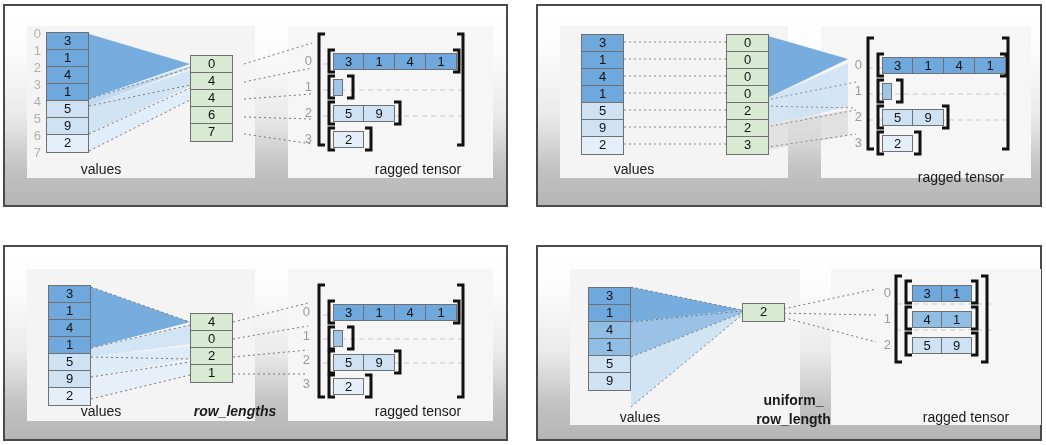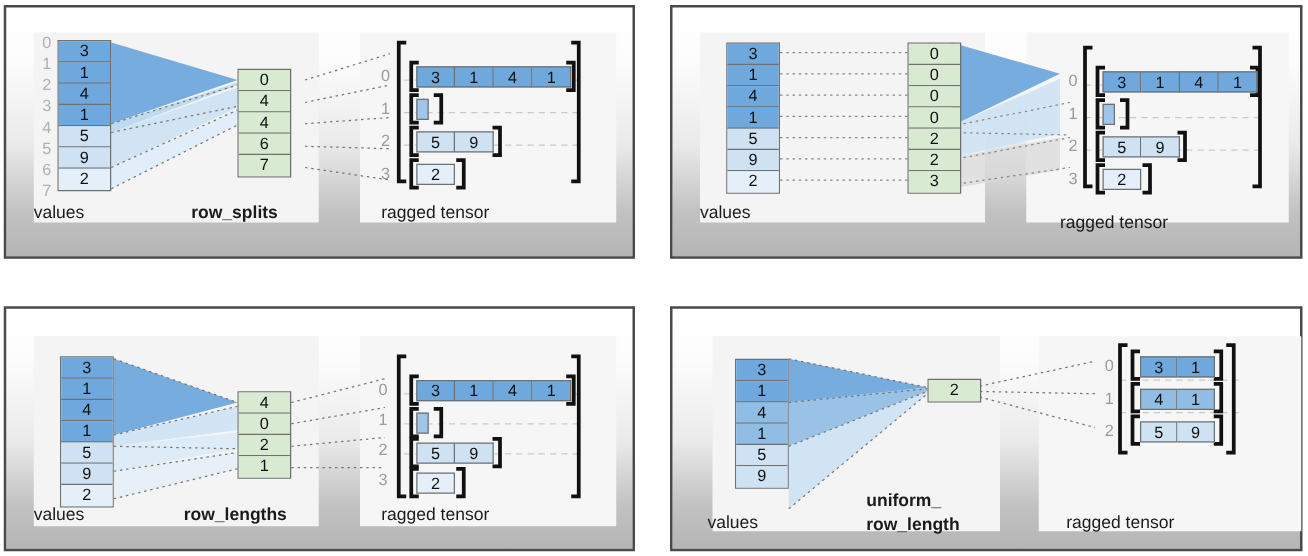--- a/index.html
+++ b/index.html
@@ -47,21 +47,23 @@
     color:#b0b0b0;
     text-align:right;
     width:14px;
     line-height:11px;
   }
 
   .label{
     position:absolute;
     font-size:14px;
     color:#1a1a1a;
+    text-align:center;
     white-space:pre-line;
+    margin-left:28px;
   }
   .label.bold{font-weight:bold;}
 
   .rowidx{
     position:absolute;
     font-size:13px;
     color:#9a9a9a;
     width:12px;
     text-align:right;
     line-height:13px;
@@ -156,21 +158,20 @@
       <span class="cell" style="position:absolute;left:359px;top:47px;width:31px;background:#6fa8dc;border:1px solid #707070;border-left:none;">1</span>
       <span class="cell" style="position:absolute;left:390px;top:47px;width:31px;background:#6fa8dc;border:1px solid #707070;border-left:none;">4</span>
       <span class="cell" style="position:absolute;left:421px;top:47px;width:31px;background:#6fa8dc;border:1px solid #707070;border-left:none;">1</span>
       <span class="cell" style="position:absolute;left:328px;top:73px;width:10px;background:#9fc5e8;border:1px solid #707070;"></span>
       <span class="cell" style="position:absolute;left:328px;top:99px;width:31px;background:#cfe2f3;border:1px solid #707070;">5</span>
       <span class="cell" style="position:absolute;left:359px;top:99px;width:31px;background:#cfe2f3;border:1px solid #707070;border-left:none;">9</span>
       <span class="cell" style="position:absolute;left:328px;top:125px;width:31px;background:#e4eff9;border:1px solid #707070;">2</span>
     </div>
 
     <span class="label" style="left:22px;top:155px;width:92px;">values</span>
-    <span class="label bold" style="left:148px;top:155px;width:130px;">row_splits</span>
     <span class="label" style="left:300px;top:155px;width:170px;">ragged tensor</span>
   </div>
 
   <div class="panel p-tr">
     <div class="card" style="left:22px;top:20px;width:228px;height:152px;"></div>
     <div class="card light" style="left:283px;top:20px;width:210px;height:152px;"></div>
 
     <svg class="overlay" width="506" height="203">
       <polygon points="223,28 223,95 310,53" fill="#6fa8dc" opacity="0.95"></polygon>
       <polygon points="223,95 223,120 310,101 310,57" fill="#cde2f4" opacity="0.85"></polygon>
@@ -321,21 +322,21 @@
       <span class="cell" style="position:absolute;left:359px;top:57px;width:31px;background:#6fa8dc;border:1px solid #707070;border-left:none;">1</span>
       <span class="cell" style="position:absolute;left:390px;top:57px;width:31px;background:#6fa8dc;border:1px solid #707070;border-left:none;">4</span>
       <span class="cell" style="position:absolute;left:421px;top:57px;width:31px;background:#6fa8dc;border:1px solid #707070;border-left:none;">1</span>
       <span class="cell" style="position:absolute;left:328px;top:83px;width:10px;background:#9fc5e8;border:1px solid #707070;"></span>
       <span class="cell" style="position:absolute;left:328px;top:107px;width:31px;background:#cfe2f3;border:1px solid #707070;">5</span>
       <span class="cell" style="position:absolute;left:359px;top:107px;width:31px;background:#cfe2f3;border:1px solid #707070;border-left:none;">9</span>
       <span class="cell" style="position:absolute;left:328px;top:131px;width:31px;background:#e4eff9;border:1px solid #707070;">2</span>
     </div>
 
     <span class="label" style="left:22px;top:156px;width:92px;">values</span>
-    <span class="label bold" style="left:142px;top:156px;width:140px;">row_lengths</span>
+    <span class="label bold" style="left:132px;top:156px;width:140px;font-style:italic;">row_lengths</span>
     <span class="label" style="left:300px;top:156px;width:170px;">ragged tensor</span>
   </div>
 
   <div class="panel p-br">
     <div class="card" style="left:32px;top:22px;width:230px;height:156px;"></div>
     <div class="card light" style="left:293px;top:22px;width:210px;height:156px;"></div>
 
     <svg class="overlay" width="506" height="196">
       <polygon points="93,40 93,75 204,63" fill="#6fa8dc" opacity="0.95"></polygon>
       <polygon points="93,75 93,110 204,66 204,63" fill="#8fbde4" opacity="0.9"></polygon>

